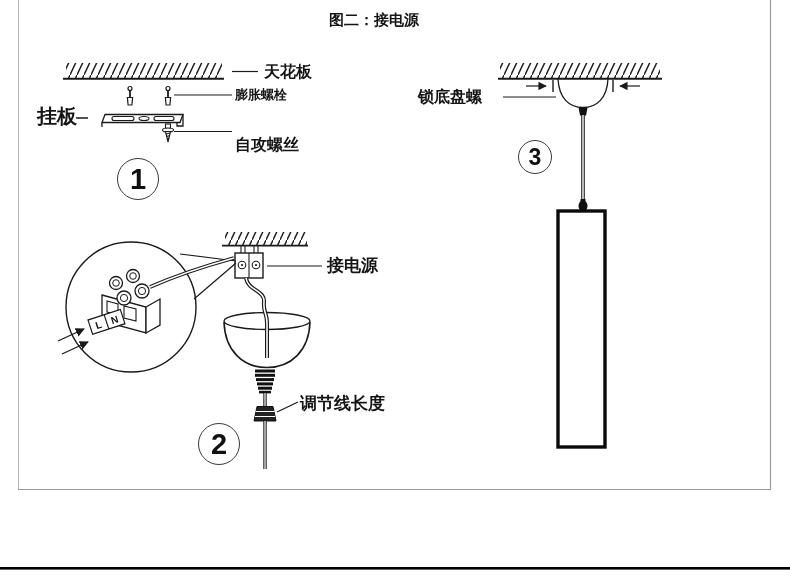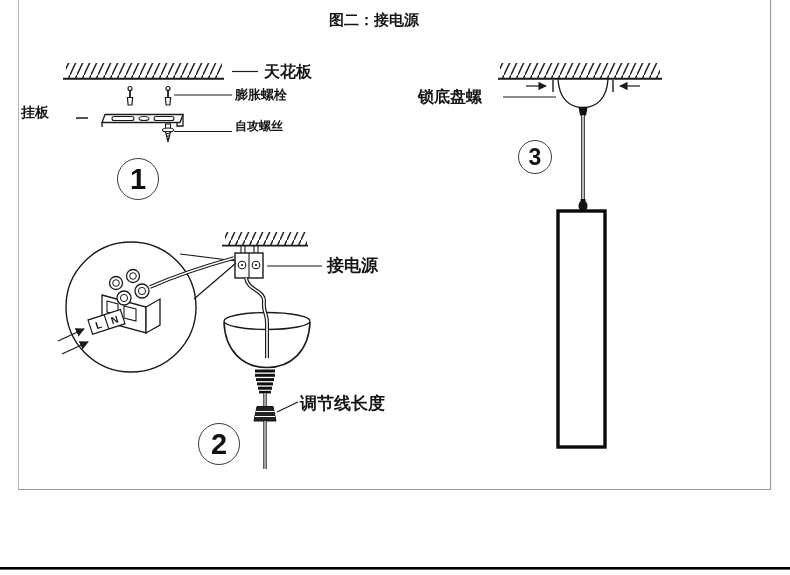--- a/index.html
+++ b/index.html
@@ -202,22 +202,22 @@
       </g>
 
       <rect x="558" y="211" width="47" height="236" fill="#fff" stroke="#0a0a0a" stroke-width="3.4"></rect>
     </g>
   </svg>
 
   <div class="lbl" style="left:293px;top:12px;font-size:15px;padding-left:36px;">图二：接电源</div>
 
   <div class="lbl" style="left:264px;top:63px;font-size:16px;text-align:right;">天花板</div>
   <div class="lbl" style="left:235px;top:88px;font-size:13px;">膨胀螺栓</div>
-  <div class="lbl" style="left:21px;top:105px;font-size:14px;">挂板</div>
-  <div class="lbl" style="left:235px;top:120px;font-size:12px;">自攻螺丝</div>
+  <div class="lbl" style="left:37px;top:105px;font-size:20px;">挂板</div>
+  <div class="lbl" style="left:235px;top:136px;font-size:16px;">自攻螺丝</div>
 
   <div class="lbl" style="left:327px;top:257px;font-size:17px;font-family:Liberation Mono, monospace;">接电源</div>
   <div class="lbl" style="left:300px;top:394px;font-size:17px;text-align:center;">调节线长度</div>
 
   <div class="lbl" style="left:418px;top:88px;font-size:16px;">锁底盘螺</div>
 
   <div class="badge" style="left:117px;top:158px;width:40px;height:40px;font-size:29px;">1</div>
   <div class="badge" style="left:198px;top:423px;width:40px;height:40px;font-size:29px;">2</div>
   <div class="badge" style="left:518px;top:140px;width:32px;height:32px;font-size:23px;">3</div>
 </div>

